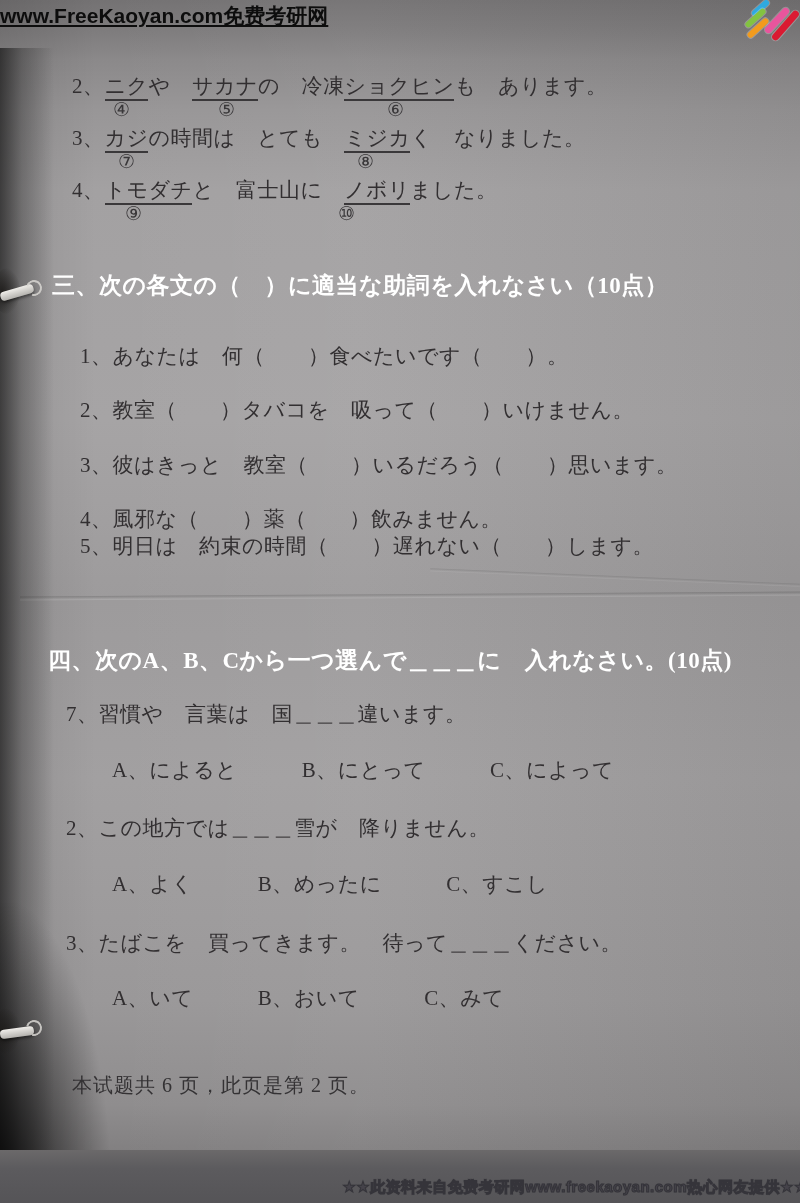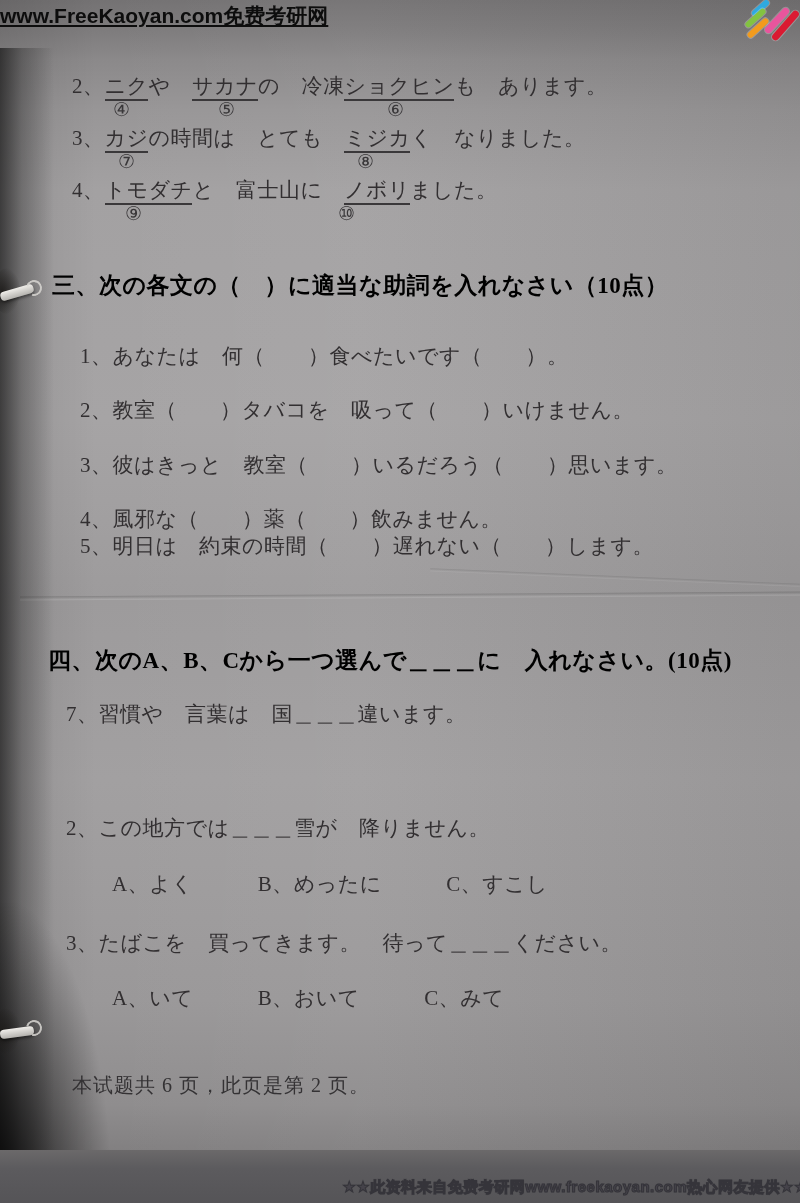--- a/index.html
+++ b/index.html
@@ -76,21 +76,21 @@
   .logo .s4{left:23px;top:17px;width:32px;height:7px;transform:rotate(-47deg);background:#e8559d;}
   .logo .s5{left:29px;top:22px;width:37px;height:7px;transform:rotate(-49deg);background:#da1a32;}
 
   
   .t{
     position:absolute;color:#322f31;font-size:21px;white-space:nowrap;
     letter-spacing:0.5px;
   }
   .t b,.sec-title{font-weight:bold;}
   .sec-title{
-    position:absolute;color:#000000;font-size:23px;font-weight:bold;
+    position:absolute;color:#ffffff;font-size:23px;font-weight:bold;
     white-space:nowrap;letter-spacing:0.5px;
   }
   .u{border-bottom:2px solid #3a383a;padding-bottom:1px;}
   .circles{position:absolute;height:24px;}
   .circles span{
     position:absolute;font-size:19px;color:#393739;letter-spacing:0;
   }
   .footer-note{
     position:absolute;left:64px;top:1072px;font-size:20px;color:#343234;
     white-space:nowrap;letter-spacing:1px;margin-left:8px;
@@ -165,20 +165,21 @@
   <div class="sec-title" style="left:52px;top:270px;">三、次の各文の（　）に適当な助詞を入れなさい（10点）</div>
   <div class="t" style="left:80px;top:342px;">1、あなたは　何（　　）食べたいです（　　）。</div>
   <div class="t" style="left:80px;top:396px;">2、教室（　　）タバコを　吸って（　　）いけません。</div>
   <div class="t" style="left:80px;top:451px;">3、彼はきっと　教室（　　）いるだろう（　　）思います。</div>
   <div class="t" style="left:80px;top:505px;">4、風邪な（　　）薬（　　）飲みません。</div>
   <div class="t" style="left:80px;top:532px;">5、明日は　約束の時間（　　）遅れない（　　）します。</div>
 
   <div class="sec-title" style="left:48px;top:628px;margin-top:17px;">四、次のA、B、Cから一つ選んで＿＿＿に　入れなさい。(10点)</div>
 
   <div class="t" style="left:66px;top:700px;">7、習慣や　言葉は　国＿＿＿違います。</div>
+  <div class="t" style="left:112px;top:756px;">A、によると　　　B、にとって　　　C、によって</div>
 
   <div class="t" style="left:66px;top:814px;">2、この地方では＿＿＿雪が　降りません。</div>
   <div class="t" style="left:112px;top:870px;text-align:center;">A、よく　　　B、めったに　　　C、すこし</div>
 
   <div class="t" style="left:66px;top:929px;">3、たばこを　買ってきます。　待って＿＿＿ください。</div>
   <div class="t" style="left:112px;top:984px;">A、いて　　　B、おいて　　　C、みて</div>
 
   <div class="footer-note">本试题共 6 页，此页是第 2 页。</div>
 
   <div class="watermark">★★此资料来自免费考研网www.freekaoyan.com热心网友提供★★</div>

